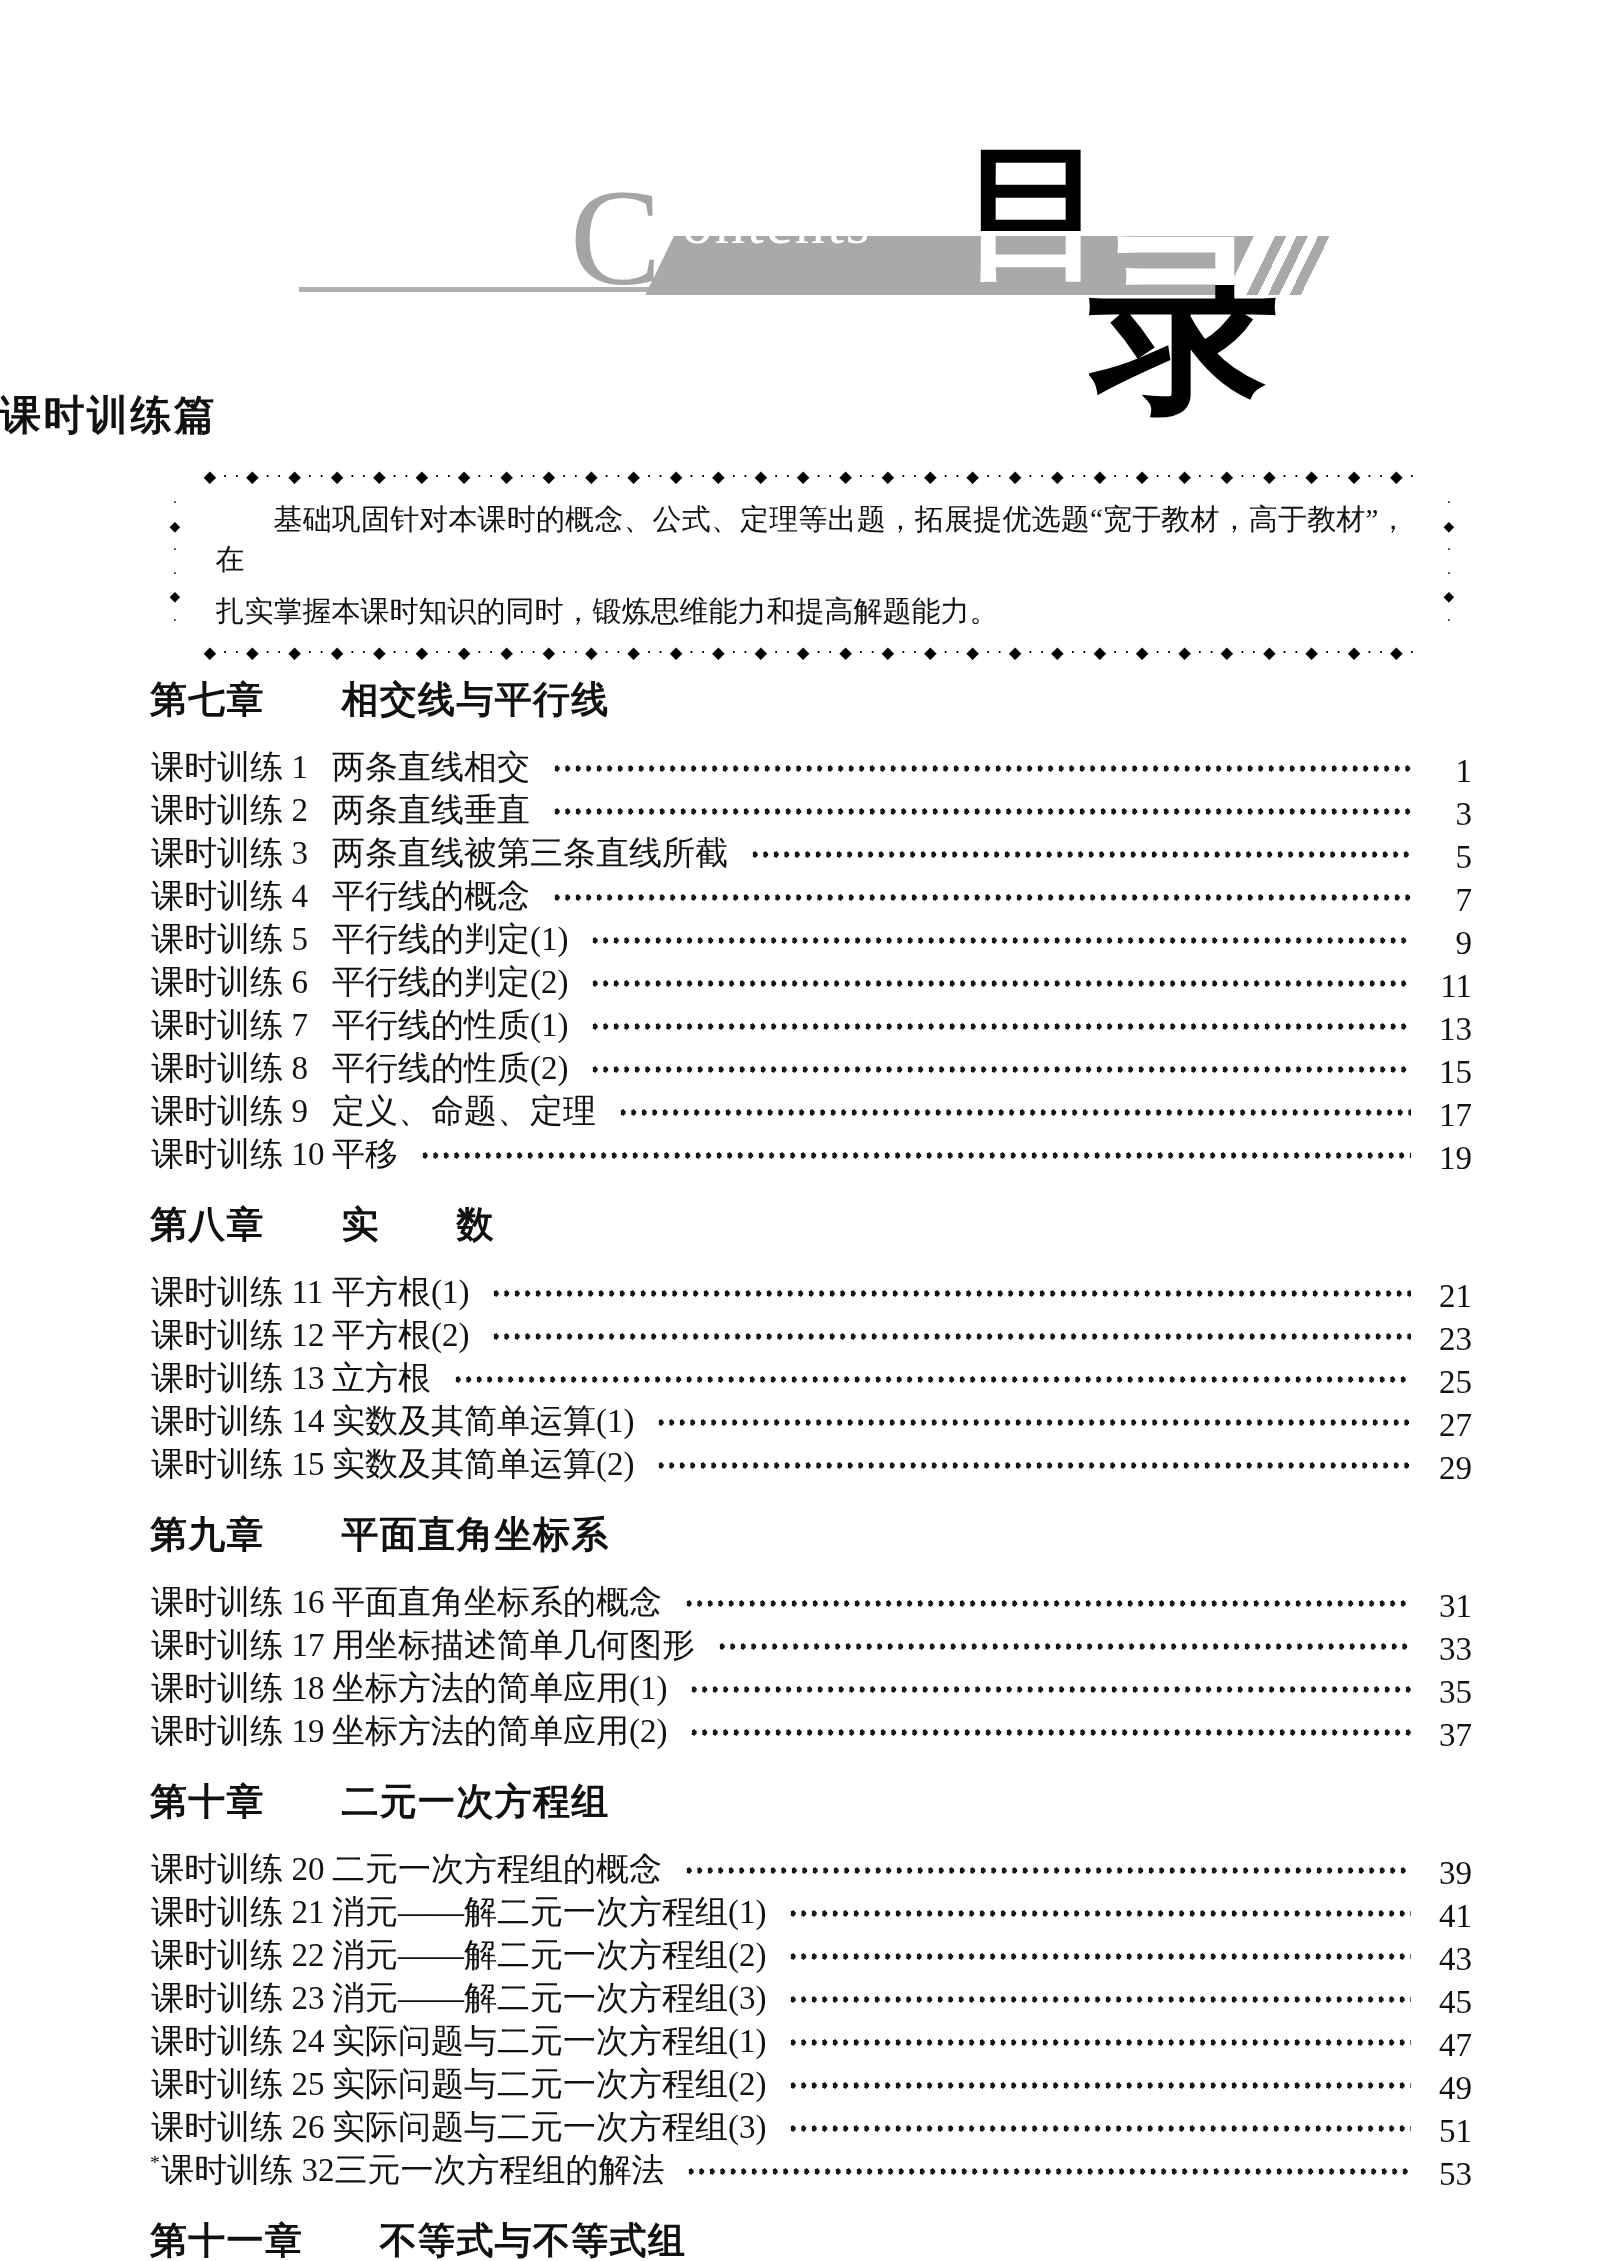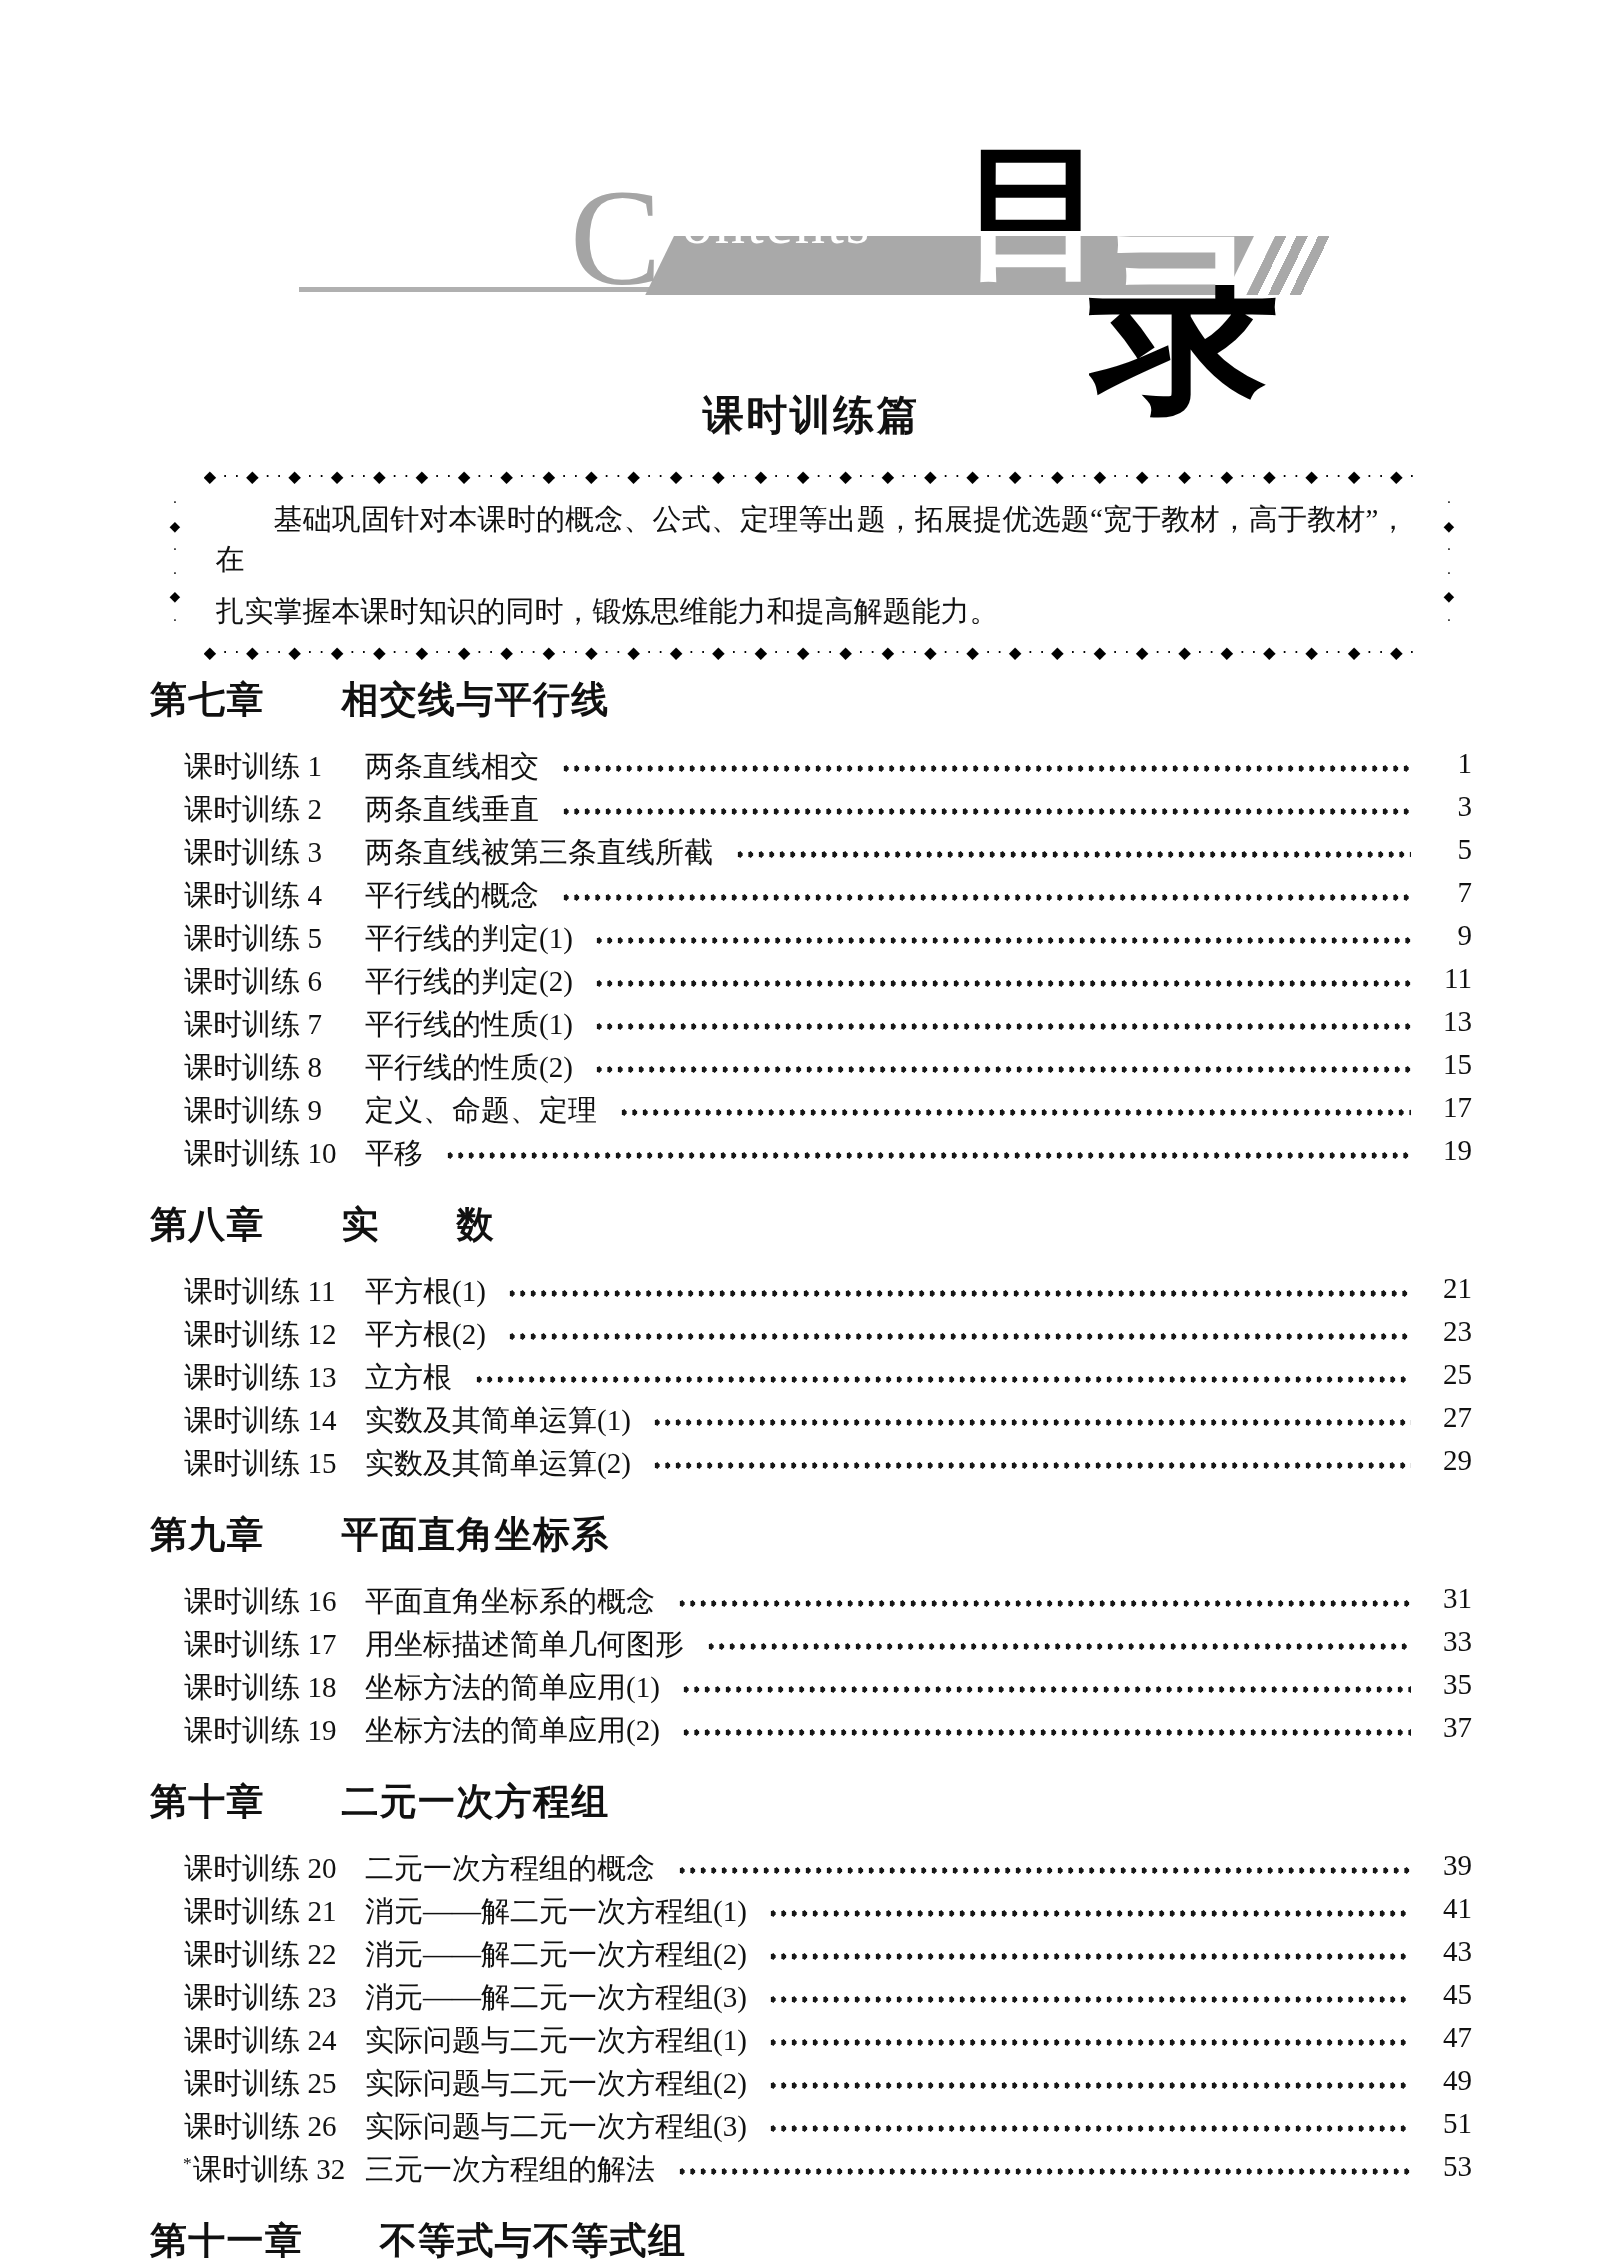--- a/index.html
+++ b/index.html
@@ -40,21 +40,21 @@
   }
   .hdr-lu {
     position:absolute; left:1089px; top:230px;
     font-size:191px; line-height:1; font-weight:700;
     background:linear-gradient(180deg,#ffffff 0 29%,#000000 29% 100%);
     -webkit-background-clip:text; background-clip:text; color:transparent;
   }
 
   
   .page-title {
-    margin:61px 0 12px 0; text-align:center;
+    margin:61px 0 12px 0; 
     font-size:41px; line-height:47px; font-weight:700; letter-spacing:2.5px;
   }
 
   
   .intro-box {
     position:relative; margin:25.4px auto 0; width:1298px;
     padding:2.5px 41px 1.3px;
   }
   .box-edge {
     text-align:center; white-space:nowrap; overflow:hidden;
@@ -73,21 +73,21 @@
   .intro-line { margin:12px; font-size:29px; line-height:40px; text-align:justify; }
   .intro-line.indent { text-indent:2em; }
 
   
   .toc { margin:0 151px 0 150px; }
   .chapter {
     margin:24px 0 23px; text-align:left;
     font-size:37px; line-height:48px; font-weight:700; letter-spacing:1.3px;
   }
   .sec:first-child .chapter { margin-top:11.4px; }
-  .row { display:flex; align-items:flex-start; height:43px; font-size:29px;margin-left:33px; }
+  .row { display:flex; align-items:flex-end; height:43px; font-size:33px; }
   .lbl { flex:0 0 182px; white-space:nowrap; }
   .star { font-size:60%; vertical-align:super; margin-right:1.3px; }
   .ttl { flex:0 0 auto; white-space:nowrap; padding-right:21.6px; }
   .leader {
     flex:1 1 auto; height:43px;
     background-image:radial-gradient(ellipse 2.5px 3.2px at 5.1px 50%, #161616 96%, transparent 100%);
     background-size:10.5px 43px; background-repeat:repeat-x;
     background-position:0 center;
   }
   .pg { flex:0 0 auto; min-width:39px; margin-left:21.6px; text-align:right; }

